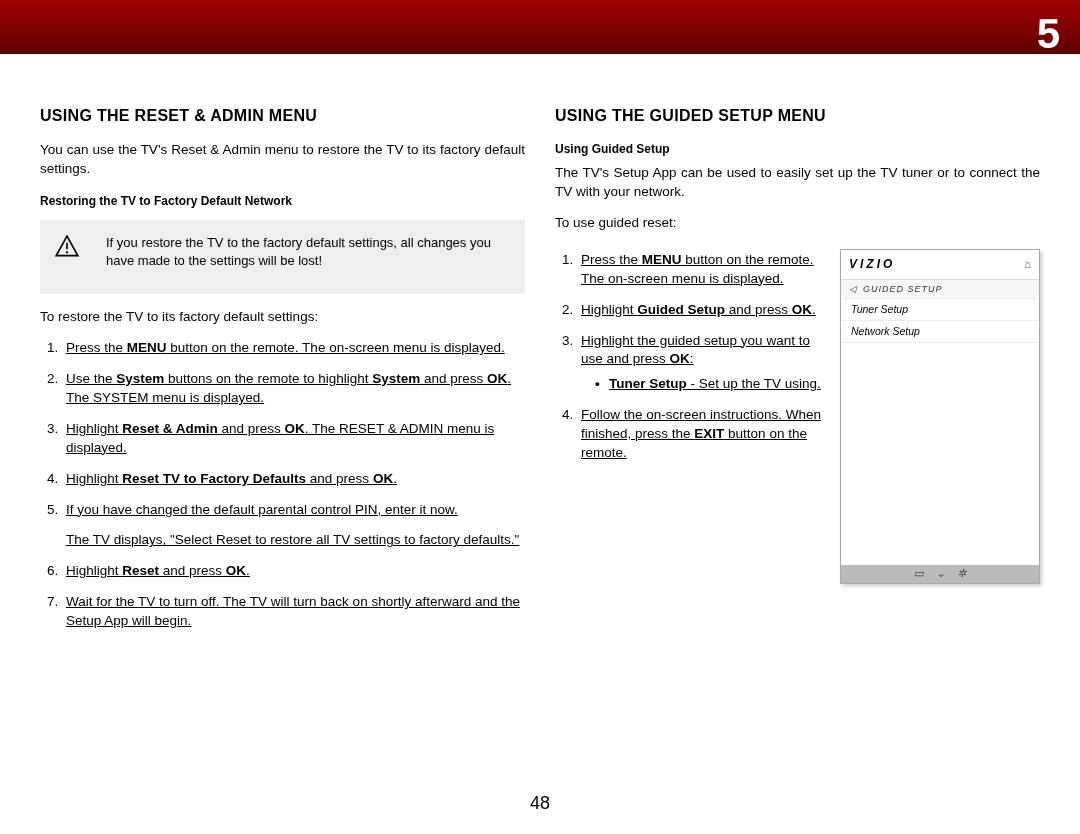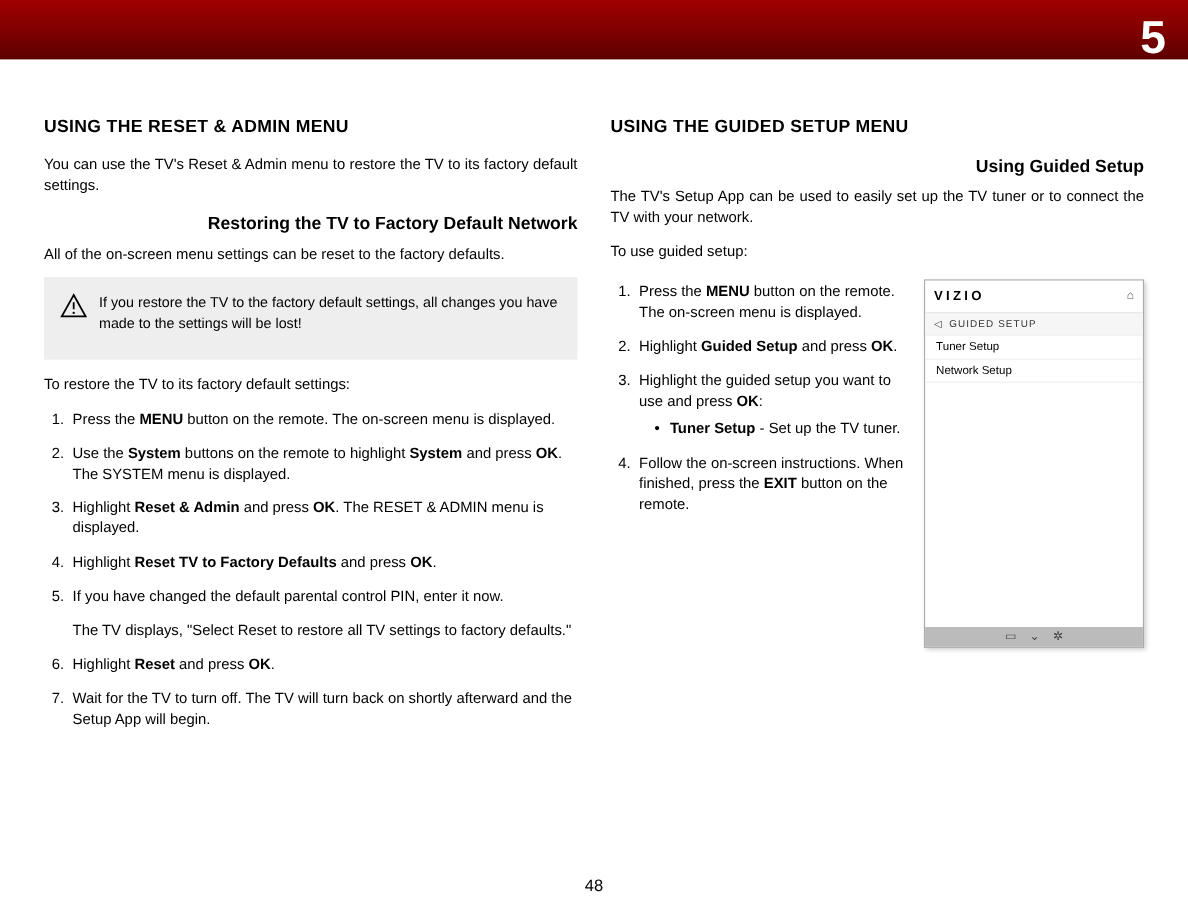--- a/index.html
+++ b/index.html
@@ -49,36 +49,35 @@
     margin-bottom: 14px;
     text-transform: uppercase;
   }
   .intro {
     margin-bottom: 14px;
     text-align: justify;
   }
   .subheading {
     font-weight: bold;
     margin-bottom: 6px;
-    font-size: 16px;
-    text-align: right;
+    font-size: 12px;
   }
   .body-text {
     margin-bottom: 12px;
     text-align: justify;
   }
   .callout {
     background: #eee;
     padding: 14px 14px 14px 14px;
     margin: 10px 0 14px 0;
     font-size: 13px;
   }
   .callout-row {
     display: flex;
-    gap: 10px;
+    gap: 26px;
     margin-bottom: 10px;
   }
   .warn-icon {
     flex: 0 0 auto;
   }
   .warn-icon svg {
     width: 26px;
     height: 26px;
   }
   .callout-text {
@@ -89,20 +88,21 @@
     font-size: 13px;
   }
   ol {
     list-style: decimal;
     padding-left: 22px;
     margin-top: 6px;
   }
   ol > li {
     margin-bottom: 12px;
     padding-left: 4px;
+    text-decoration: underline;
   }
   ul.bullets {
     list-style: none;
     padding-left: 14px;
     margin-top: 6px;
   }
   ul.bullets li {
     position: relative;
     padding-left: 14px;
     margin-bottom: 8px;
@@ -113,40 +113,41 @@
     left: 0;
     font-weight: bold;
   }
   b { font-weight: bold; }
   .page-num {
     position: absolute;
     bottom: 18px;
     left: 0;
     right: 0;
     text-align: center;
-    font-size: 15px;
+    font-size: 18px;
   }
   
   .col-right-wrap {
     display: flex;
     gap: 14px;
   }
   .col-right-text {
     flex: 1;
   }
   .menu-box {
     flex: 0 0 200px;
     border: 1px solid #aaa;
     background: #fff;
     font-size: 11px;
     margin-top: 4px;
     height: 335px;
     display: flex;
     flex-direction: column;
     box-shadow: 2px 2px 4px rgba(0,0,0,0.2);
+    font-style: italic;
   }
   .menu-head {
     display: flex;
     align-items: center;
     padding: 6px 8px;
     border-bottom: 1px solid #ddd;
   }
   .brand {
     letter-spacing: 3px;
     font-weight: bold;
@@ -198,21 +199,20 @@
   <div class="header-num">5</div>
 </div>
 
 <div class="content">
 
   <div class="col">
     <h2>USING THE RESET &amp; ADMIN MENU</h2>
     <p class="intro">You can use the TV's Reset &amp; Admin menu to restore the TV to its factory default settings.</p>
 
     <p class="subheading">Restoring the TV to Factory Default Network</p>
-    <p class="body-text">All of the on-screen menu settings can be reset to the factory defaults.</p>
 
     <div class="callout">
       <div class="callout-row">
         <div class="warn-icon">
           <svg viewBox="0 0 24 24">
               <path d="M12 2 L22 20 L2 20 Z" fill="none" stroke="#000" stroke-width="1.5"></path>
               <line x1="12" y1="8" x2="12" y2="14" stroke="#000" stroke-width="1.5"></line>
               <circle cx="12" cy="17" r="1" fill="#000"></circle>
             </svg>
         </div>
@@ -243,36 +243,36 @@
         <span>Highlight </span><b>Reset</b><span> and press </span><b>OK</b><span>.</span>
       </li>
       <li>Wait for the TV to turn off. The TV will turn back on shortly afterward and the Setup App will begin.</li>
     </ol>
   </div>
 
   <div class="col">
     <h2>USING THE GUIDED SETUP MENU</h2>
     <p class="subheading">Using Guided Setup</p>
     <p class="body-text">The TV's Setup App can be used to easily set up the TV tuner or to connect the TV with your network.</p>
-    <p class="body-text">To use guided setup:</p>
+    <p class="body-text">To use guided reset:</p>
 
     <div class="col-right-wrap">
       <div class="col-right-text">
         <ol>
           <li>
             <span>Press the </span><b>MENU</b><span> button on the remote. The on-screen menu is displayed.</span>
           </li>
           <li>
             <span>Highlight </span><b>Guided Setup</b><span> and press </span><b>OK</b><span>.</span>
           </li>
           <li>
             <span>Highlight the guided setup you want to use and press </span><b>OK</b><span>:</span>
             <ul class="bullets">
               <li>
-                <b>Tuner Setup</b><span> - Set up the TV tuner.</span>
+                <b>Tuner Setup</b><span> - Set up the TV using.</span>
               </li>
             </ul>
           </li>
           <li>
             <span>Follow the on-screen instructions. When finished, press the </span><b>EXIT</b><span> button on the remote.</span>
           </li>
         </ol>
       </div>
 
       <div class="menu-box">

